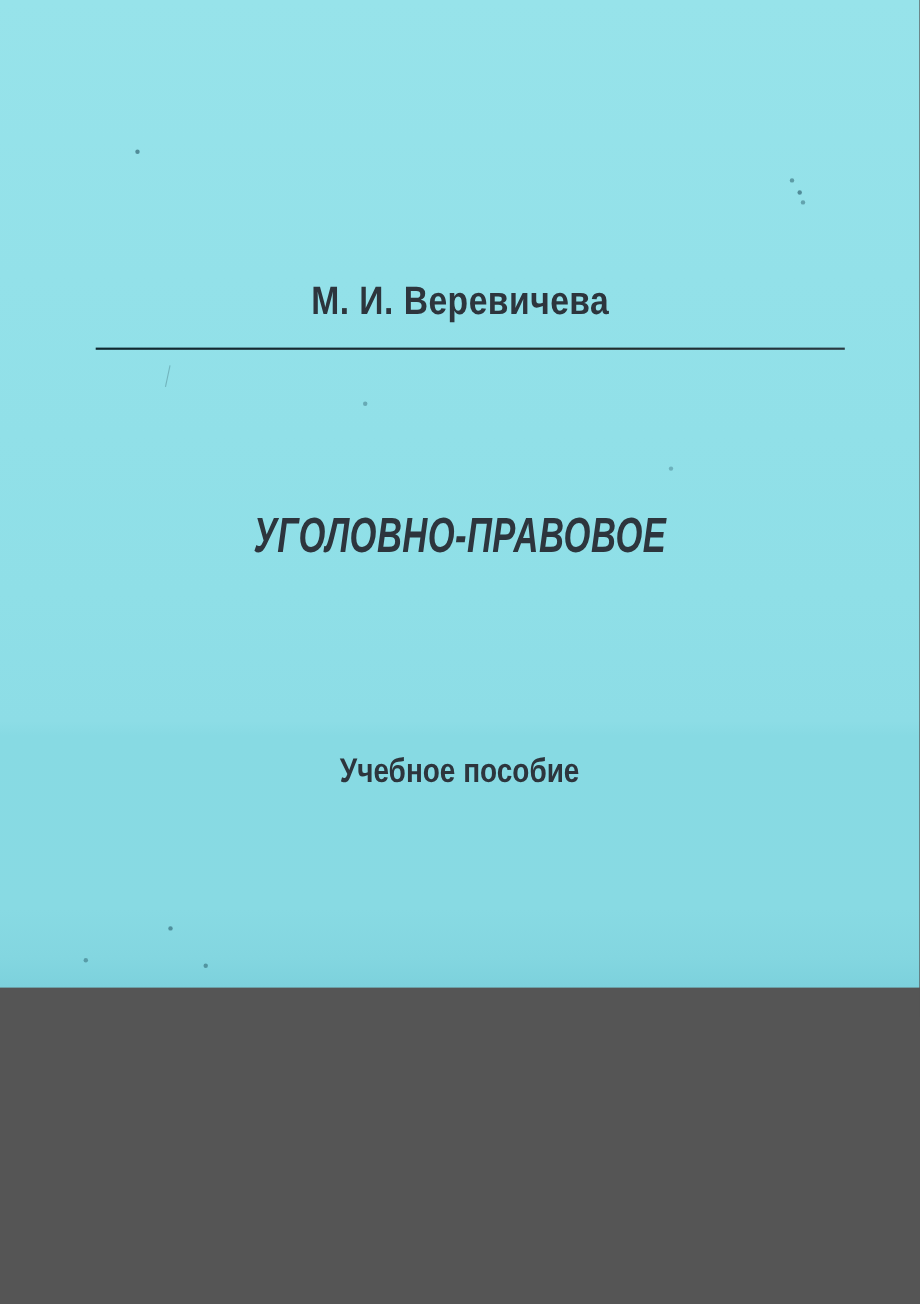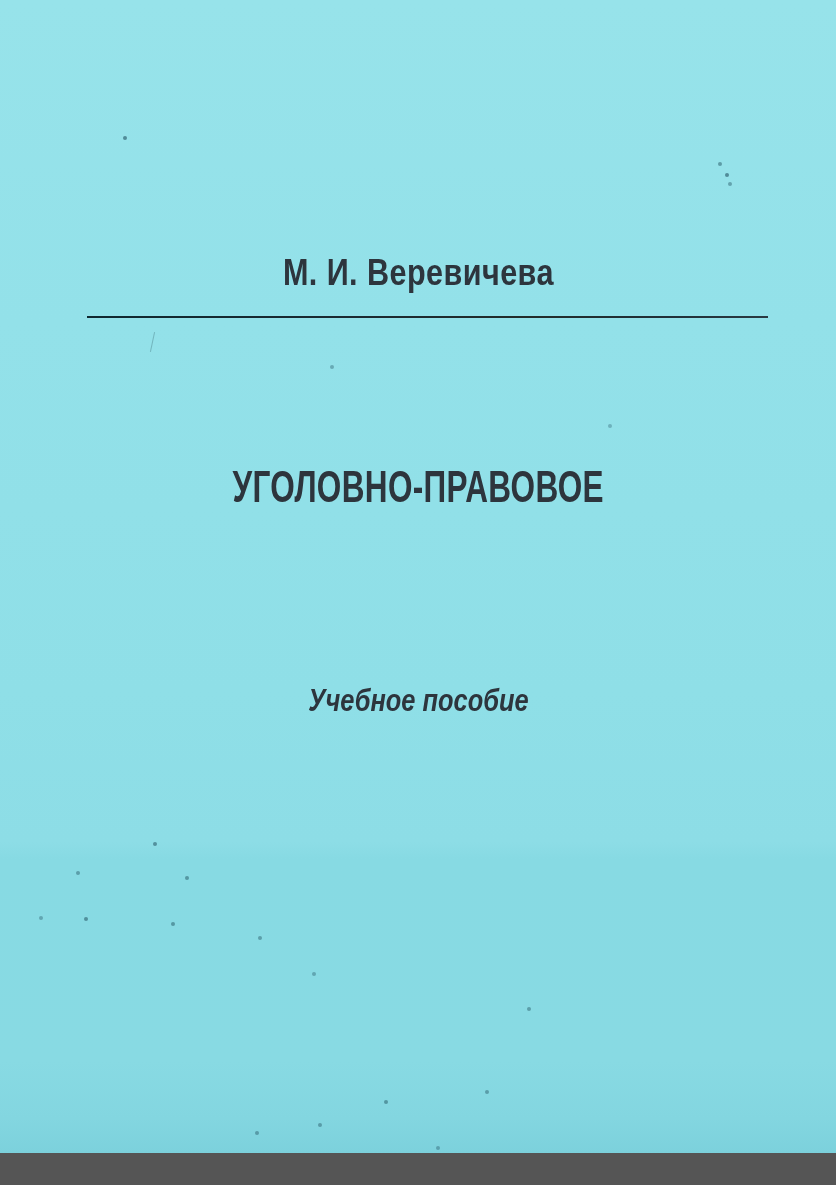--- a/index.html
+++ b/index.html
@@ -4,21 +4,21 @@
 <style>
   html, body {
     margin: 0;
     padding: 0;
     background: #555;
     font-family: "Liberation Sans", "DejaVu Sans", sans-serif;
   }
   .cover {
     position: relative;
     width: 836px;
-    height: 1153px;
+    height: 898px;
     overflow: hidden;
     background: linear-gradient(180deg,
       #97e3ea 0%,
       #93e1e9 28%,
       #8fdfe7 60%,
       #8ddde6 73%,
       #87dae3 74.5%,
       #88dae3 92%,
       #83d6e0 97%,
       #7cd1dc 100%);
@@ -65,34 +65,34 @@
   .title-block {
     position: absolute;
     top: 462px;
     left: 0;
     width: 100%;
     text-align: center;
     color: #2d353d;
     font-size: 45px;
     font-weight: bold;
     letter-spacing: 0.5px;
+    font-style: italic;
   }
   .title-line {
     height: 50px;
     line-height: 50px;
     white-space: nowrap;
   }
   .title-line .condensed { transform: scaleX(0.70); }
   .subtitle-line {
     top: 676px;
     height: 50px;
     line-height: 50px;
     font-size: 31px;
     font-weight: bold;
-    font-style: italic;
   }
   .subtitle-line .condensed { transform: scaleX(0.82); }
   
   .speckles {
     position: absolute;
     top: 0; left: 0;
     width: 2px; height: 2px;
     border-radius: 50%;
     background: transparent;
     box-shadow:

